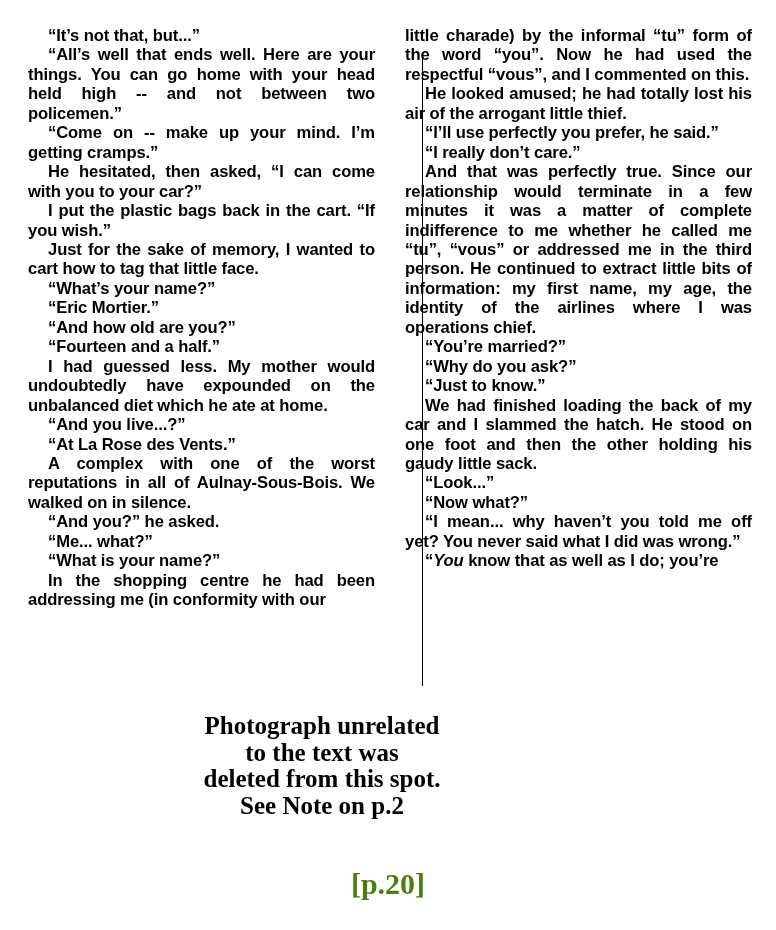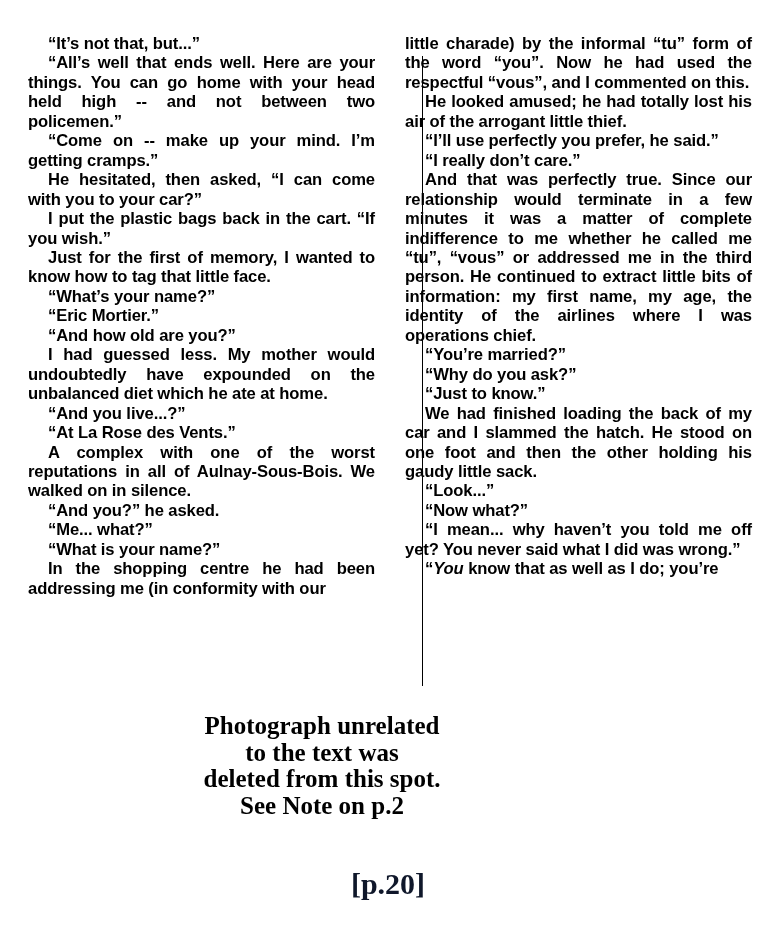--- a/index.html
+++ b/index.html
@@ -29,21 +29,21 @@
   #columns {
     position: absolute;
     left: 28px;
     top: 26px;
     width: 724px;
     height: 640px;
   }
 
   .column {
     position: absolute;
-    top: 8px;
+    top: 0;
     width: 347px;
     font-size: 16.6px;
     line-height: 19.45px;
     text-align: justify;
     text-justify: inter-word;
     font-weight: 600;
     letter-spacing: -0.1px;
     -webkit-font-smoothing: none;
   }
   .column.left  { left: 0; }
@@ -91,40 +91,41 @@
   #page-marker {
     position: absolute;
     left: 0;
     top: 868px;
     width: 776px;
     text-align: center;
     font-family: "Liberation Serif", serif;
     font-weight: bold;
     font-size: 30px;
     line-height: 32px;
-    color: #0f172a;
+    color: #4d7c0f;
   }
 </style>
 </head>
 <body>
 
 <div id="page">
 
   <div id="columns">
 
     <div class="column left">
       <p>“It’s not that, but...”</p>
       <p>“All’s well that ends well. Here are your things. You can go home with your head held high -- and not between two policemen.”</p>
       <p>“Come on -- make up your mind. I’m getting cramps.”</p>
       <p>He hesitated, then asked, “I can come with you to your car?”</p>
       <p>I put the plastic bags back in the cart. “If you wish.”</p>
-      <p>Just for the first of memory, I wanted to know how to tag that little face.</p>
+      <p>Just for the sake of memory, I wanted to cart how to tag that little face.</p>
       <p>“What’s your name?”</p>
       <p>“Eric Mortier.”</p>
       <p>“And how old are you?”</p>
+      <p>“Fourteen and a half.”</p>
       <p>I had guessed less. My mother would undoubtedly have expounded on the unbalanced diet which he ate at home.</p>
       <p>“And you live...?”</p>
       <p>“At La Rose des Vents.”</p>
       <p>A complex with one of the worst reputations in all of Aulnay-Sous-Bois. We walked on in silence.</p>
       <p>“And you?” he asked.</p>
       <p>“Me... what?”</p>
       <p>“What is your name?”</p>
       <p>In the shopping centre he had been addressing me (in conformity with our</p>
     </div>
 

